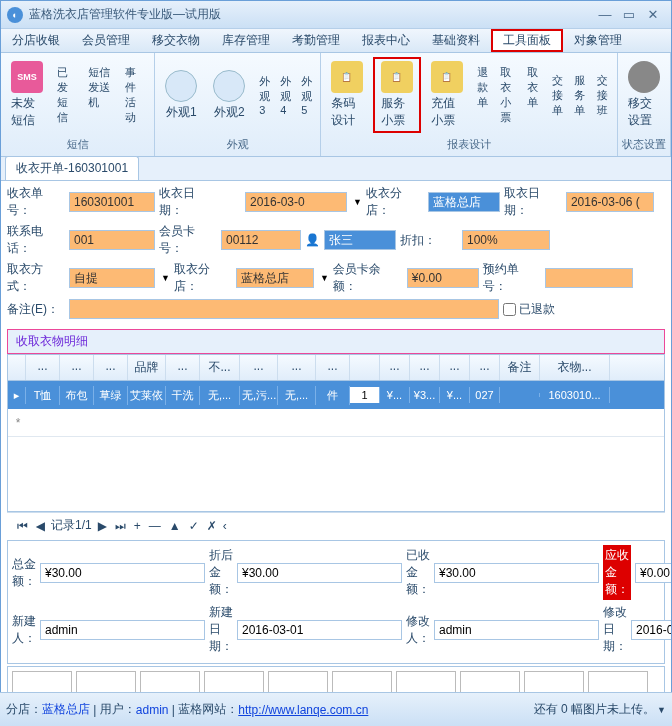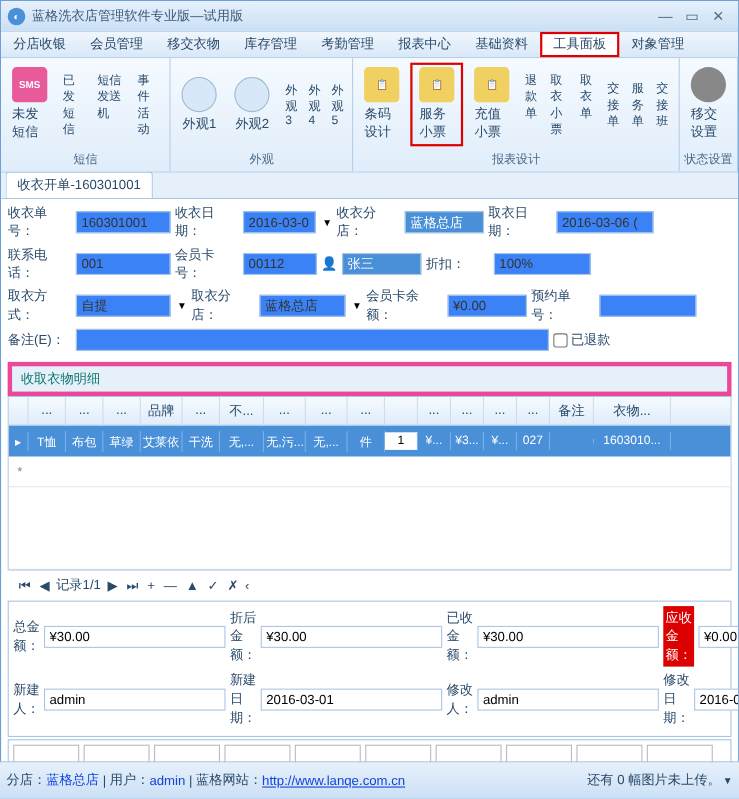--- a/index.html
+++ b/index.html
@@ -21,24 +21,24 @@
 .ribbon-icon.sms{background:#e85a9a;color:#fff;font-weight:bold}
 .ribbon-icon.gear{background:#888;border-radius:50%}
 .ribbon-icon.circle{background:#d8e8f8;border-radius:50%;border:1px solid #9bc}
 .ribbon-small-list{display:flex;flex-direction:row;gap:2px}
 .ribbon-small{color:#2a4a6a;padding:1px 4px;cursor:pointer;font-size:11px}
 .tabbar{height:24px;background:#e6f0fb;display:flex;align-items:flex-end;padding:0 4px;border-bottom:1px solid #a8c6e4}
 .tab{padding:3px 10px;background:#fff;border:1px solid #a8c6e4;border-bottom:none;color:#2a4a6a;cursor:pointer;border-radius:3px 3px 0 0}
 .form-area{padding:4px 6px;background:#fff}
 .form-row{display:flex;align-items:center;gap:4px;margin-bottom:4px}
 .form-label{width:58px;color:#2a4a6a;text-align:left}
-.form-input{border:1px solid #a8c6e4;height:20px;padding:0 4px;background:#3b82f6;color:#333}
+.form-input{border:1px solid #a8c6e4;height:20px;padding:0 4px;background:#fdba74;color:#333}
 .form-input.hl{background:#4a90d9;color:#fff}
 .checkbox{display:flex;align-items:center;gap:3px;color:#2a4a6a}
-.section-head{background:#e6f0fb;border:4px solid #ec4899;padding:3px 8px;color:#0f766e;margin:2px 6px 0}
+.section-head{background:#e6f0fb;border:1px solid #ec4899;padding:3px 8px;color:#6d28d9;margin:2px 6px 0}
 .grid{margin:0 6px;border:1px solid #a8c6e4}
 .grid-header{display:flex;background:linear-gradient(#f5faff,#e0edfa);border-bottom:1px solid #a8c6e4}
 .grid-header-cell{padding:4px 2px;border-right:1px solid #cde;color:#2a4a6a;text-align:center;overflow:hidden;white-space:nowrap}
 .grid-row{display:flex;background:#4a90d9;color:#fff;height:28px;align-items:center}
 .grid-cell{padding:2px;border-right:1px solid #7ab0e8;text-align:center;overflow:hidden;white-space:nowrap;font-size:11px}
 .grid-empty{height:28px;display:flex;align-items:center;border-bottom:1px solid #e0e8f0}
 .grid-empty-star{width:20px;text-align:center;color:#888}
 .grid-body{height:130px;background:#fff}
 .pager{display:flex;align-items:center;gap:4px;padding:4px 8px;color:#2a4a6a;background:#fff;border-top:1px solid #cde;margin:0 6px}
 .pager-btn{cursor:pointer;color:#2a4a6a;padding:0 2px}
@@ -151,32 +151,32 @@
 
 <div class="tabbar">
   <div class="tab">收衣开单-160301001</div>
 </div>
 
 <div class="form-area" id="formArea">
     <div class="form-row">
       <div class="form-label">收衣单号：</div>
       <input class="form-input" value="160301001" style="width: 86px;">
       <div class="form-label">收衣日期：</div>
-      <input class="form-input" value="2016-03-0" style="width: 66px;">
+      <input class="form-input" value="2016-03-0" style="width: 102px; margin-left: 24px;">
       <span class="dd">▼</span>
       <div class="form-label">收衣分店：</div>
       <input class="form-input hl" value="蓝格总店" style="width: 72px;">
       <div class="form-label">取衣日期：</div>
       <input class="form-input" value="2016-03-06 (" style="width: 88px;">
     </div>
     <div class="form-row">
       <div class="form-label">联系电话：</div>
       <input class="form-input" value="001" style="width: 86px;">
       <div class="form-label">会员卡号：</div>
-      <input class="form-input" value="00112" style="width: 67px;">
+      <input class="form-input" value="00112" style="width: 80px;">
       <span> 👤</span>
       <input class="form-input hl" value="张三" style="width: 72px;">
       <div class="form-label">折扣：</div>
       <input class="form-input" value="100%" style="width: 88px;">
     </div>
     <div class="form-row">
       <div class="form-label">取衣方式：</div>
       <input class="form-input" value="自提" style="width: 86px;">
       <span class="dd">▼</span>
       <div class="form-label">取衣分店：</div>

